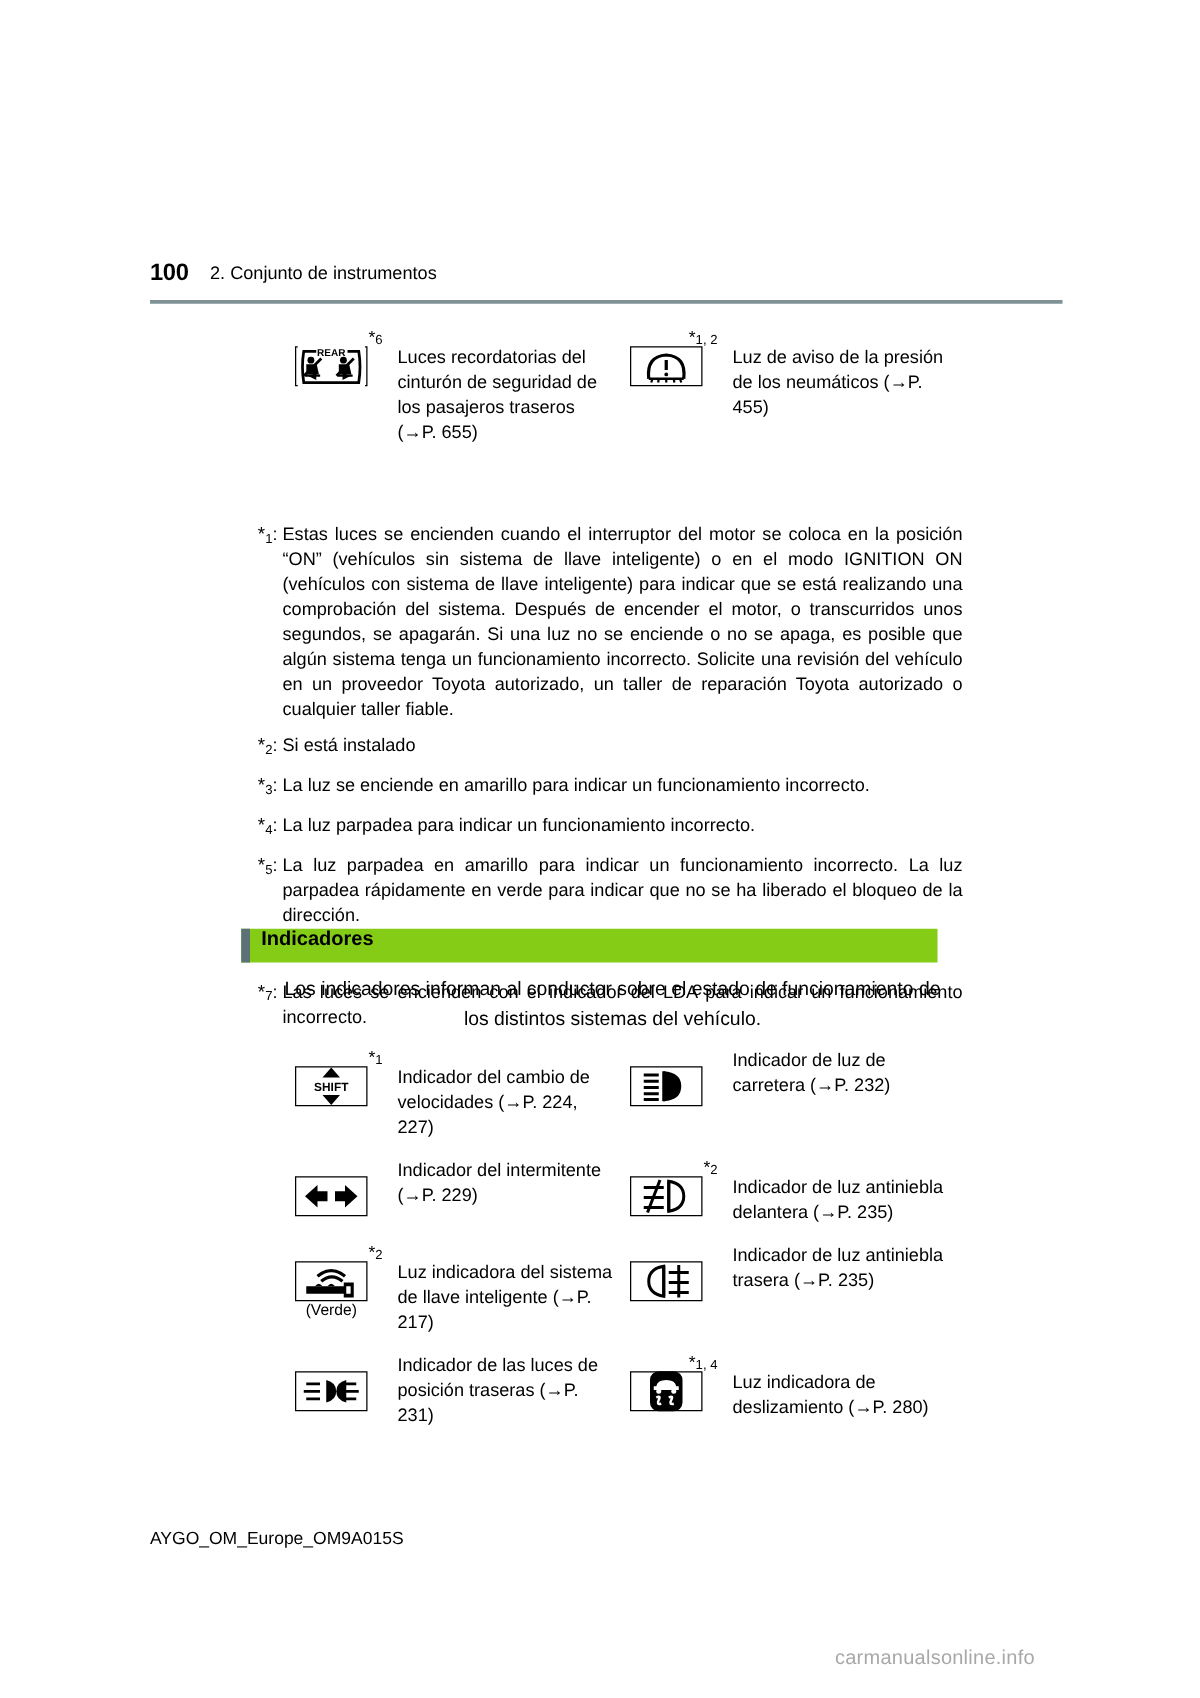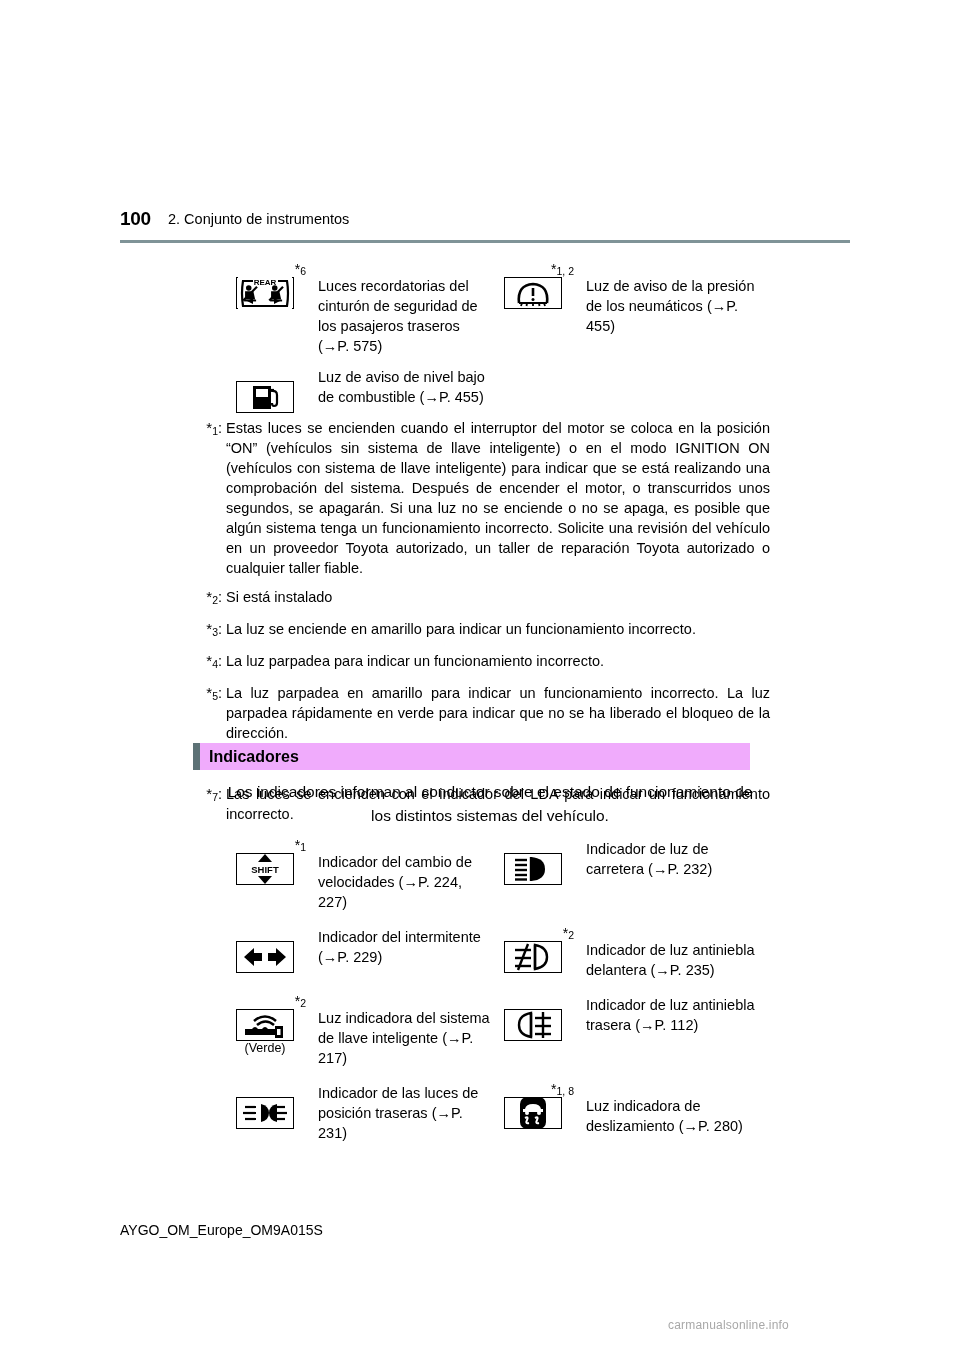--- a/index.html
+++ b/index.html
@@ -137,23 +137,23 @@
   }
   .fn-body.nojust { text-align: left; }
 
   
   #section-band {
     position: absolute;
     left: 193px;
     top: 743px;
     width: 557px;
     height: 27px;
-    background: #f0abfc;
-    display: flex;
-    align-items: center;
+    background: #84cc16;
+    display: flex;
+    align-items: flex-start;
   }
   #section-band .bar {
     width: 7px;
     height: 27px;
     background: #5d7276;
     flex: 0 0 7px;
   }
   #section-band .label {
     font-size: 16px;
     font-weight: bold;
@@ -182,21 +182,21 @@
   #doc-footer {
     position: absolute;
     left: 120px;
     top: 1222px;
     font-size: 14px;
   }
   #watermark {
     position: absolute;
     left: 668px;
     top: 1318px;
-    font-size: 12px;
+    font-size: 16px;
     color: #a8a8a8;
     letter-spacing: 0.2px;
   }
 
   
   .ico { display:block; }
 </style>
 </head>
 <body>
 
@@ -233,21 +233,21 @@
               <path d="M-7 -4 L2 -4 L4 5 L-7 5 Z" fill="#000"></path>
               <path d="M-9 6 L6 -9" stroke="#000" stroke-width="2.4"></path>
               <path d="M-8 6 L5 6" stroke="#000" stroke-width="2"></path>
             </g>
 
             <path d="M15 29 L9 26 L15 23 Z" fill="#000"></path>
             <path d="M36 29 L42 26 L36 23 Z" fill="#000"></path>
           </svg>
         </div>
       </div>
-      <div class="sym-text">Luces recordatorias del cinturón de seguridad de los pasajeros traseros (→P. 575)</div>
+      <div class="sym-text">Luces recordatorias del cinturón de seguridad de los pasajeros traseros (→P. 655)</div>
     </div>
 
     <div class="sym-cell">
       <div class="sym-iconwrap">
         <div class="sym-note"><span class="st">*</span><span class="sn">1, 2</span></div>
         <div class="sym-box">
           <svg class="ico" width="44" height="32" viewBox="0 0 44 32">
             <path d="M8 26 Q6 8 22 7 Q38 8 36 26" fill="none" stroke="#000" stroke-width="2.6"></path>
             <path d="M22 11 L22 19" stroke="#000" stroke-width="2.6"></path>
             <circle cx="22" cy="22.5" r="1.5" fill="#000"></circle>
@@ -259,36 +259,20 @@
                 <path d="M28 26 L28.5 29"></path>
               <path d="M33 26 L34 29"></path>
             </g>
           </svg>
         </div>
       </div>
       <div class="sym-text">Luz de aviso de la presión de los neumáticos (→P. 455)</div>
     </div>
   </div>
 
-  <div class="sym-row">
-    <div class="sym-cell">
-      <div class="sym-iconwrap">
-        <div class="sym-note empty">&nbsp;</div>
-        <div class="sym-box">
-          <svg class="ico" width="44" height="32" viewBox="0 0 44 32">
-            <rect x="10" y="5" width="18" height="23" fill="#000"></rect>
-            <rect x="13" y="8" width="12" height="8" fill="#fff"></rect>
-            <path d="M28 10 Q34 9 34 14 L34 22 Q34 25 31 25 Q29 25 29 22" fill="none" stroke="#000" stroke-width="2.2"></path>
-            <path d="M28 9 L31 9" stroke="#000" stroke-width="2.2"></path>
-          </svg>
-        </div>
-      </div>
-      <div class="sym-text noNote" style="padding-top:1px;">Luz de aviso de nivel bajo de combustible (→P. 455)</div>
-    </div>
-  </div>
 </div>
 
 <div id="footnotes">
 
   <div class="fn">
     <div class="fn-key"><span class="st">*</span><span class="sn">1</span><span>:</span></div>
     <div class="fn-body">Estas luces se encienden cuando el interruptor del motor se coloca en la posición “ON” (vehículos sin sistema de llave inteligente) o en el modo IGNITION ON (vehículos con sistema de llave inteligente) para indicar que se está realizando una comprobación del sistema. Después de encender el motor, o transcurridos unos segundos, se apagarán. Si una luz no se enciende o no se apaga, es posible que algún sistema tenga un funcionamiento incorrecto. Solicite una revisión del vehículo en un proveedor Toyota autorizado, un taller de reparación Toyota autorizado o cualquier taller fiable.</div>
   </div>
 
   <div class="fn">
@@ -430,21 +414,21 @@
             <path d="M22 4 L22 28" stroke="#000" stroke-width="2.4"></path>
             <g stroke="#000" stroke-width="2.4">
               <path d="M26 9 L42 9"></path>
               <path d="M26 17 L42 17"></path>
               <path d="M26 25 L42 25"></path>
             </g>
             <path d="M34 3 L34 29" stroke="#000" stroke-width="2.4"></path>
           </svg>
         </div>
       </div>
-      <div class="sym-text noNote">Indicador de luz antiniebla trasera (→P. 112)</div>
+      <div class="sym-text noNote">Indicador de luz antiniebla trasera (→P. 235)</div>
     </div>
   </div>
 
   <div class="sym-row">
     <div class="sym-cell">
       <div class="sym-iconwrap">
         <div class="sym-note empty">&nbsp;</div>
         <div class="sym-box">
           <svg class="ico" width="52" height="28" viewBox="0 0 52 28">
 
@@ -460,21 +444,21 @@
                 <path d="M46 20 L35 20"></path>
             </g>
           </svg>
         </div>
       </div>
       <div class="sym-text noNote">Indicador de las luces de posición traseras (→P. 231)</div>
     </div>
 
     <div class="sym-cell">
       <div class="sym-iconwrap">
-        <div class="sym-note"><span class="st">*</span><span class="sn">1, 8</span></div>
+        <div class="sym-note"><span class="st">*</span><span class="sn">1, 4</span></div>
         <div class="sym-box">
           <svg class="ico" width="40" height="36" viewBox="0 0 40 36">
             <rect x="7" y="2" width="26" height="32" rx="7" fill="#000"></rect>
 
             <path d="M12 14 Q13 9 20 9 Q27 9 28 14 L30 14 L30 17 L10 17 L10 14 Z" fill="#fff"></path>
             <circle cx="14" cy="18" r="2" fill="#fff"></circle>
             <circle cx="26" cy="18" r="2" fill="#fff"></circle>
 
             <path d="M12 23 Q16 21 14 25 Q12 29 16 28" fill="none" stroke="#fff" stroke-width="2"></path>
             <path d="M22 23 Q26 21 24 25 Q22 29 26 28" fill="none" stroke="#fff" stroke-width="2"></path>

